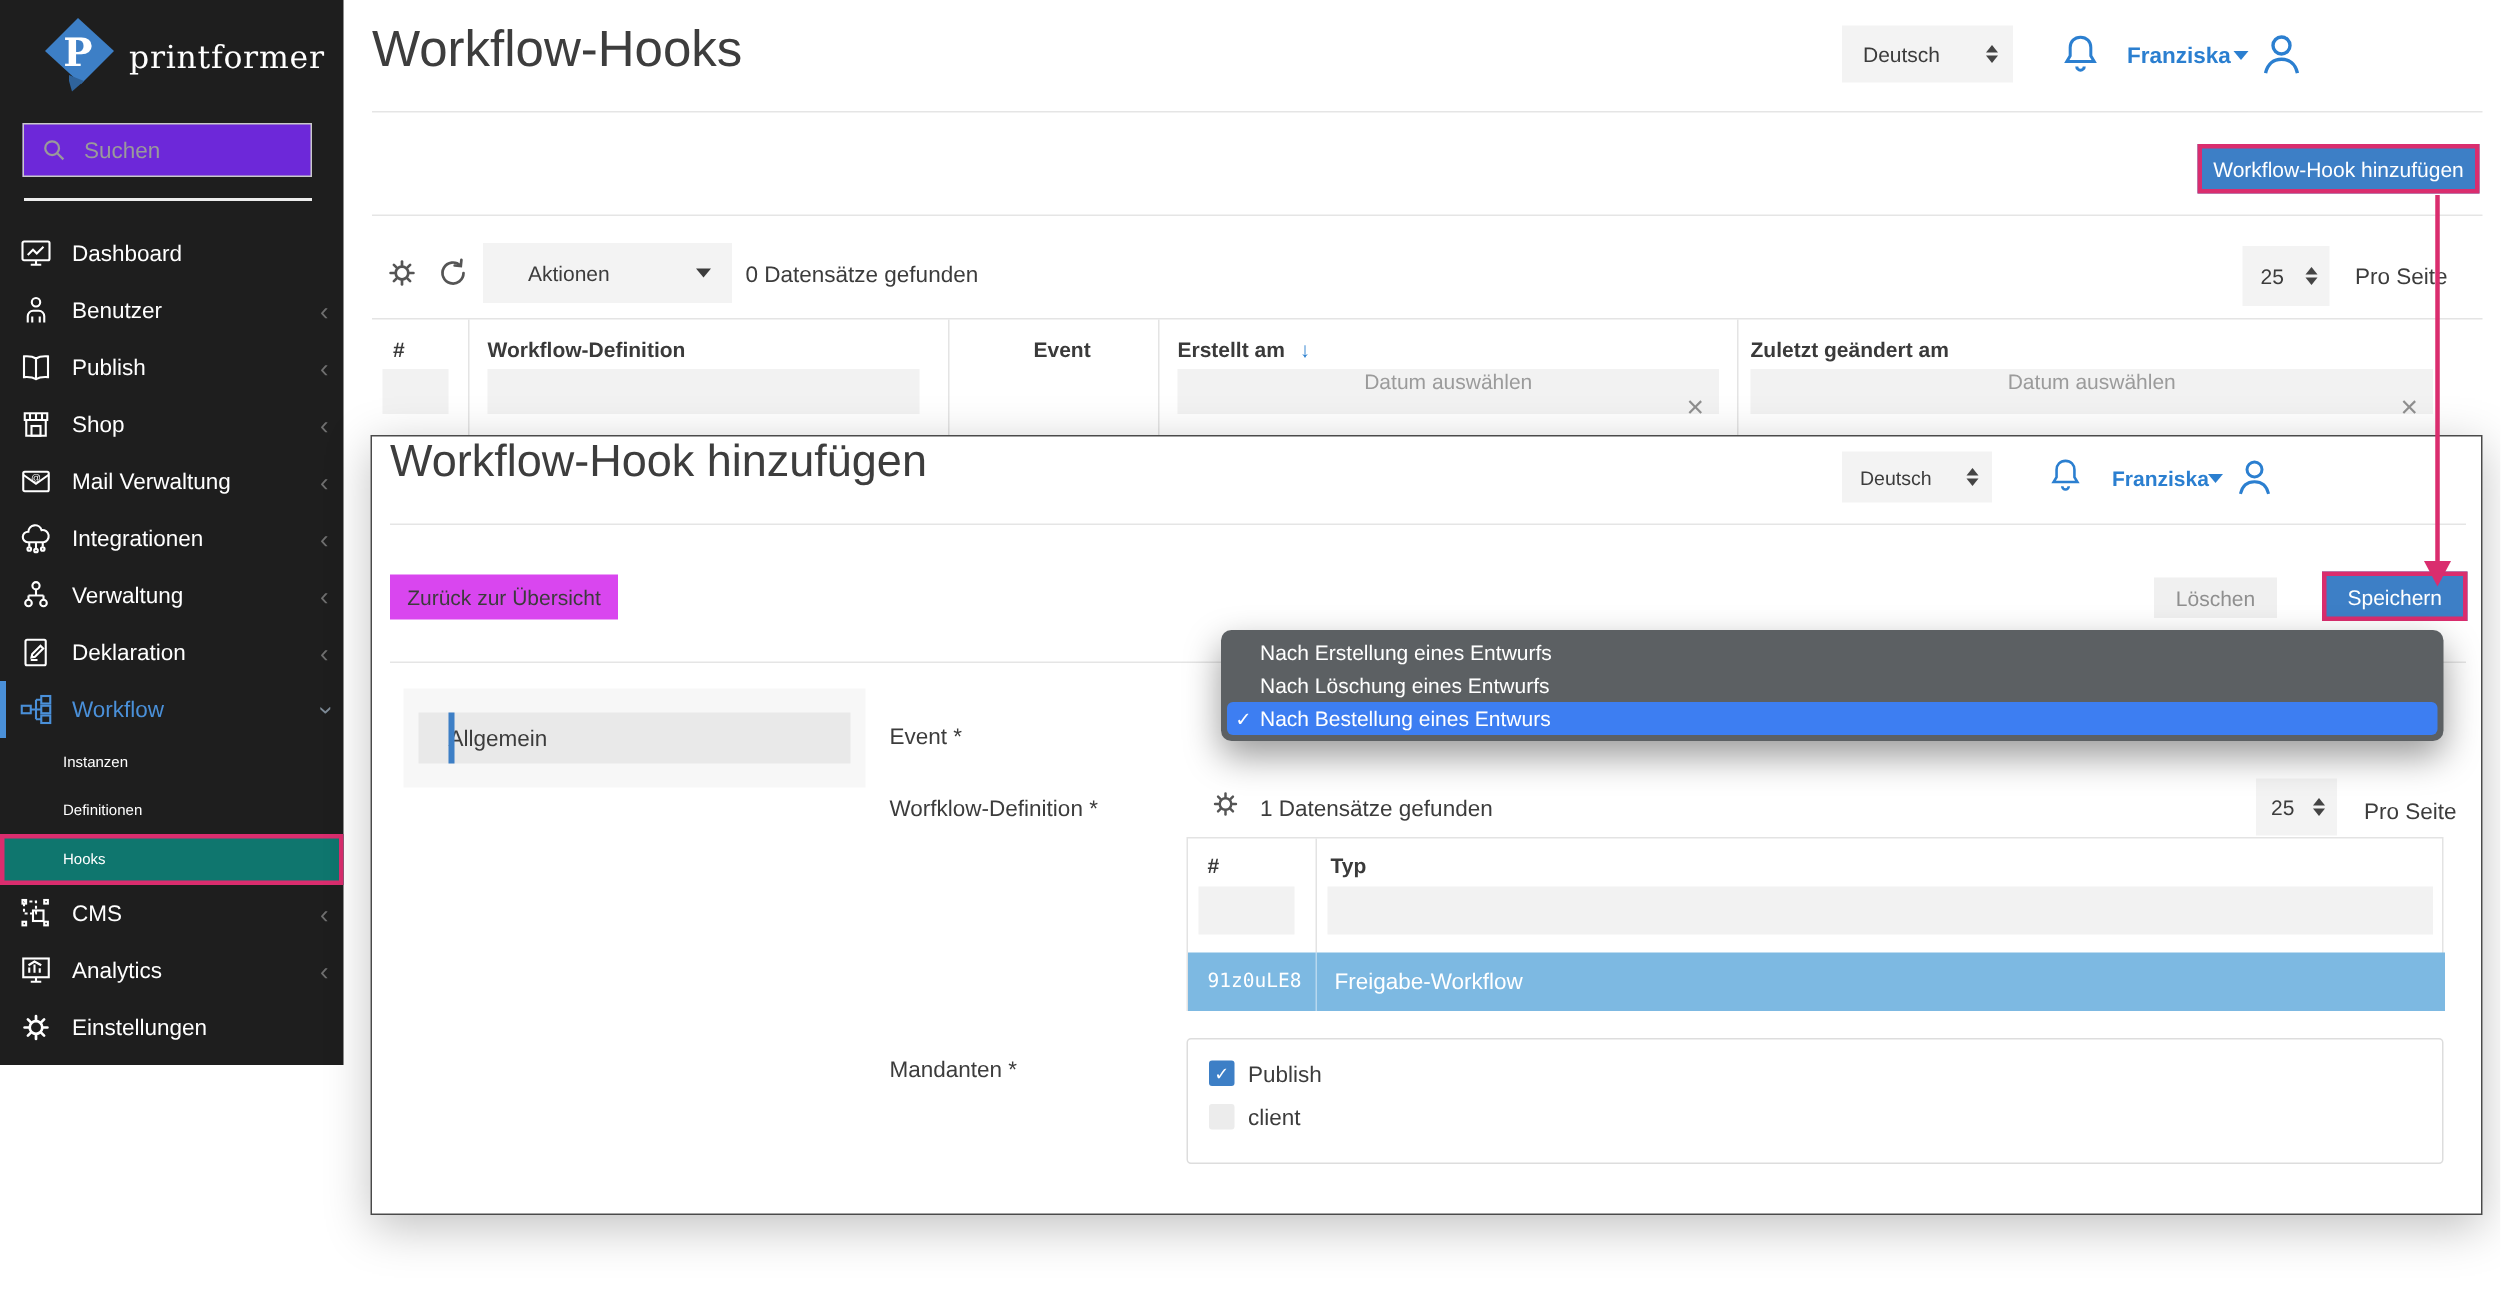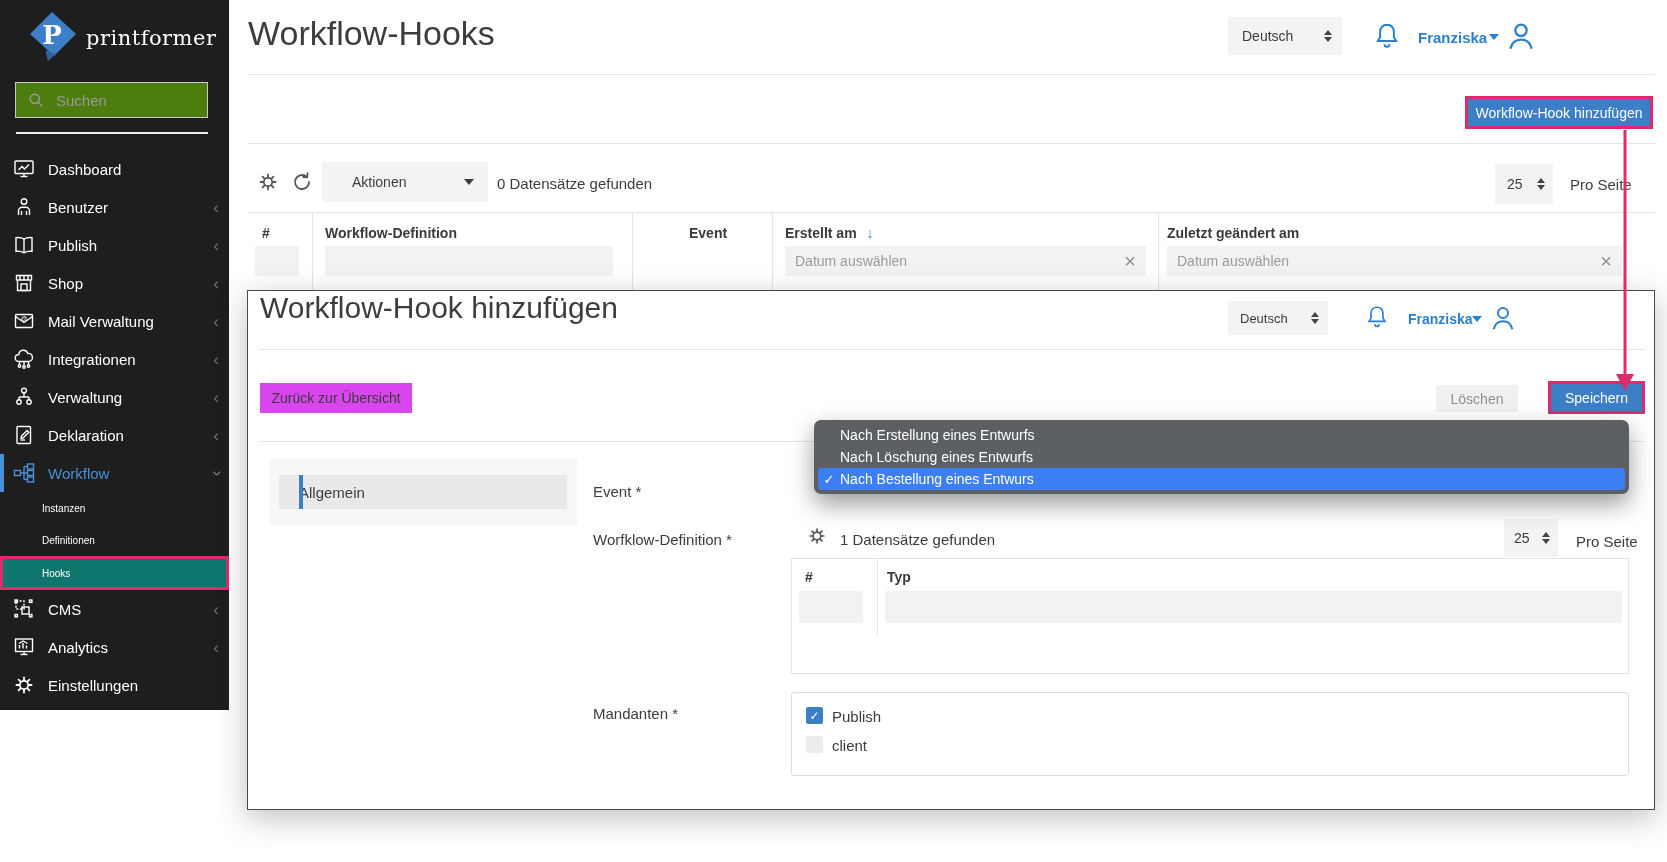--- a/index.html
+++ b/index.html
@@ -3,21 +3,21 @@
 <meta charset="utf-8">
 <style>
   html,body{margin:0;padding:0;background:#fff;}
   body{font-family:"Liberation Sans",sans-serif;color:#3c3c3c;}
   .page{position:relative;width:1667px;height:862px;background:#fff;overflow:hidden;}
   .abs{position:absolute;}
   svg{display:block;}
   
   .sidebar{position:absolute;left:0;top:0;width:229px;height:710px;background:#1e1e1e;color:#fff;z-index:30;}
   .logo-text{font-family:"DejaVu Serif",serif;font-size:21px;letter-spacing:.5px;color:#fff;}
-  .search-box{position:absolute;left:15px;top:82px;width:193px;height:36px;background:#4d7c0f;border:1px solid #c9c9c9;display:flex;align-items:center;gap:8px;padding:0 10px;box-sizing:border-box;}
+  .search-box{position:absolute;left:15px;top:82px;width:193px;height:36px;background:#6d28d9;border:1px solid #c9c9c9;display:flex;align-items:center;gap:8px;padding:0 10px;box-sizing:border-box;}
   .search-box input{background:transparent;border:none;outline:none;color:#e6e6e6;font-size:15px;width:130px;font-family:"Liberation Sans",sans-serif;}
   .search-box input::placeholder{color:#9a9a9a;}
   .side-divider{position:absolute;left:16px;top:132px;width:192px;border-top:2px solid #ededed;}
   .nav{position:absolute;left:0;top:150px;width:229px;display:flex;flex-direction:column;}
   .nav-item{height:38px;display:flex;align-items:center;gap:12px;padding-left:12px;font-size:15px;color:#fff;position:relative;cursor:pointer;}
   .nav-item .chev{margin-left:auto;margin-right:10px;color:#6f6f6f;font-size:17px;line-height:1;}
   .nav-item.active-parent{color:#4a90d9;}
   .nav-item.active-parent .bar{position:absolute;left:0;top:0;width:4px;height:100%;background:#4a90d9;}
   .nav-item.active-parent .chev{display:inline-block;transform:rotate(-90deg);color:#7d8a96;}
   .nav-child{height:32px;display:flex;align-items:center;padding-left:42px;font-size:10px;color:#fff;cursor:pointer;}
@@ -32,21 +32,21 @@
   .caret-down{width:0;height:0;border-left:5px solid transparent;border-right:5px solid transparent;border-top:6px solid #2b7fd0;}
   .caret-dark{width:0;height:0;border-left:5px solid transparent;border-right:5px solid transparent;border-top:6px solid #3c3c3c;}
   .user-name{color:#2b7fd0;font-size:15px;font-weight:700;}
   .hline{position:absolute;border-top:1px solid #e5e5e5;}
   .btn-blue{background:#3d7fc6;color:#fff;font-size:14px;display:flex;align-items:center;justify-content:center;box-sizing:border-box;cursor:pointer;}
   .pink-border{border:3px solid #da2d6e;}
   .btn-gray{background:#d946ef;color:#3c3c3c;font-size:14px;display:flex;align-items:center;justify-content:center;box-sizing:border-box;cursor:pointer;}
   .txt15{font-size:15px;color:#3c3c3c;white-space:nowrap;}
   .txt14b{font-size:14px;font-weight:700;color:#3a3a3a;white-space:nowrap;}
   .filter-box{background:#f2f2f2;position:absolute;}
-  .date-filter{display:flex;align-items:center;padding:0 10px;box-sizing:border-box;color:#9b9b9b;font-size:14px;}
+  .date-filter{display:flex;align-items:center;padding:0 10px;box-sizing:border-box;color:#9b9b9b;font-size:14px;flex-direction:column;}
   .clear-x{margin-left:auto;color:#8f8f8f;font-size:20px;line-height:1;cursor:pointer;}
   .vline{position:absolute;border-left:1px solid #e4e4e4;}
   
   .modal{position:absolute;left:247px;top:290px;width:1408px;height:520px;background:#fff;border:1px solid #4a4a4a;box-sizing:border-box;z-index:40;box-shadow:0 8px 30px rgba(0,0,0,.25);}
   .modal-title{position:absolute;left:12px;top:0px;font-size:30px;color:#3d3d3d;font-weight:400;}
   .tab-wrap{position:absolute;left:21px;top:168px;width:308px;height:66px;background:#f7f7f7;}
   .tab-item{position:absolute;left:10px;top:16px;width:288px;height:34px;background:#e9e9e9;display:flex;align-items:center;box-sizing:border-box;cursor:pointer;}
   .tab-item .tabbar{position:absolute;left:0;top:0;width:4px;height:100%;background:#3d7fc6;}
   .tab-item span{margin-left:20px;font-size:15px;color:#3c3c3c;}
   .dropdown{position:absolute;left:566px;top:129px;width:815px;background:#5c6063;border-radius:7px;box-shadow:0 10px 24px rgba(0,0,0,.4);padding:4px 0;z-index:60;}
@@ -431,20 +431,25 @@
         </span>
     </div>
     <div class="abs txt15" style="left:1328px;top:242px;">Pro Seite</div>
 
     <div class="itable">
       <div class="colline"></div>
       <div class="abs txt14b" style="left:13px;top:10px;">#</div>
       <div class="abs txt14b" style="left:95px;top:10px;">Typ</div>
       <div class="filter-box" style="left:7px;top:32px;width:64px;height:32px;"></div>
       <div class="filter-box" style="left:93px;top:32px;width:737px;height:32px;"></div>
+      <div class="sel-row">
+        <span class="rowline"></span>
+        <span class="mono" style="margin-left:13px;font-size:13px;color:#fff;">91z0uLE8</span>
+        <span style="margin-left:22px;font-size:15px;color:#fff;">Freigabe-Workflow</span>
+      </div>
     </div>
 
     <div class="mbox">
       <span class="cb checked" style="left:14px;top:14px;">
         <span>✓</span>
       </span>
       <span class="abs txt15" style="left:40px;top:15px;">Publish</span>
       <span class="cb unchecked" style="left:14px;top:43px;"></span>
       <span class="abs txt15" style="left:40px;top:44px;">client</span>
     </div>

